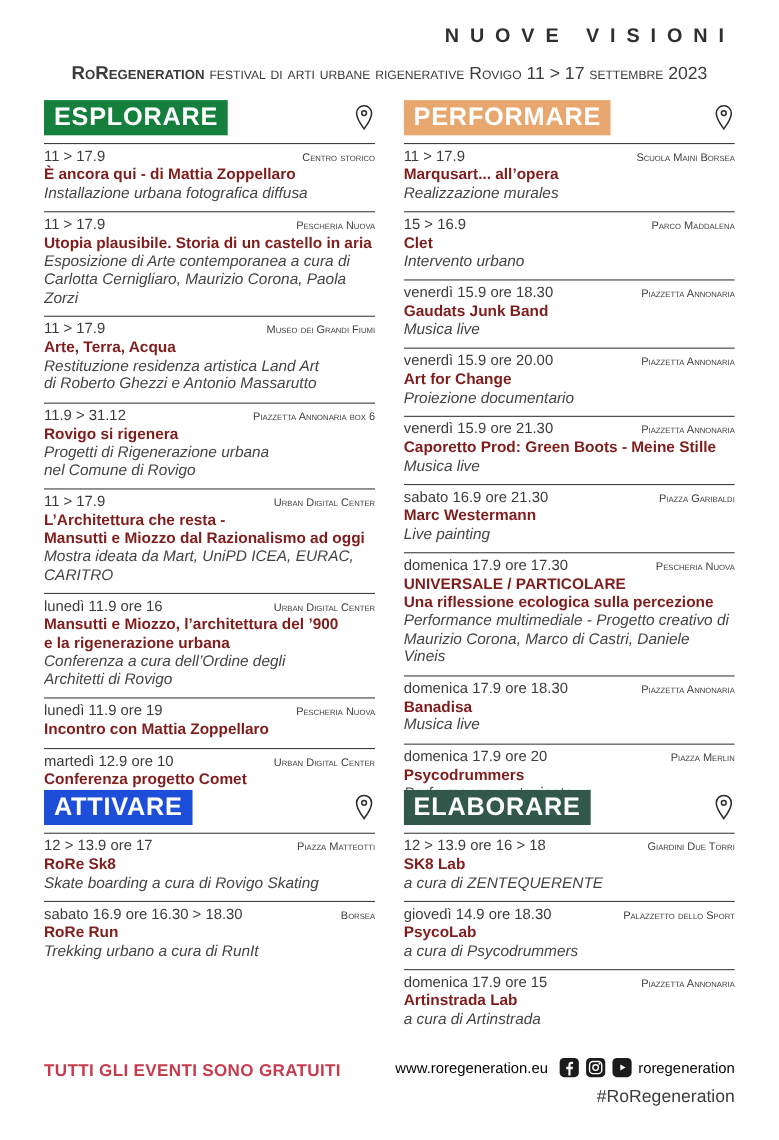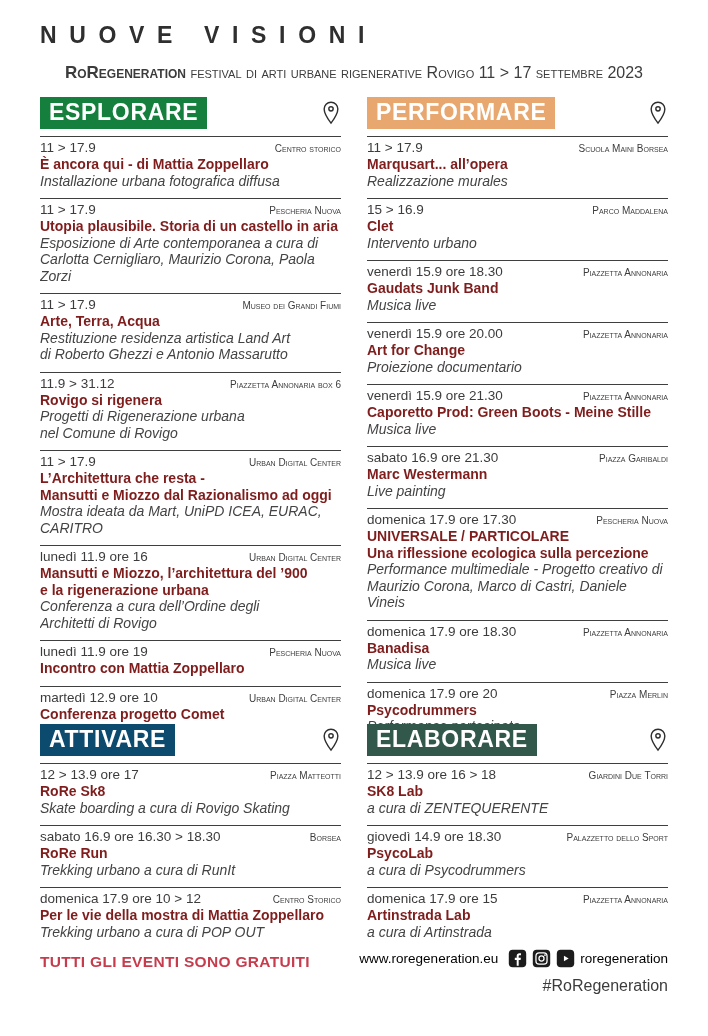--- a/index.html
+++ b/index.html
@@ -7,22 +7,22 @@
     position:relative;
     width:708px; height:1036px;
     box-sizing:border-box;
     padding:16px 40px 18px 40px;
     background:#ffffff;
     font-family:"Liberation Sans", sans-serif;
     color:#3c3c3c;
     overflow:hidden;
   }
   .main-title {
-    text-align:left;
-    font-size:23px;
+    text-align:right;
+    font-size:18px;
     font-weight:bold;
     letter-spacing:0.55em;
     color:#2f2f2f;
     margin:6px 0 14px 0;
     white-space:nowrap;
   }
   .subtitle {
     text-align:center;
     font-variant:small-caps;
     font-size:16px;
@@ -63,20 +63,21 @@
   .ehead .venue { font-variant:small-caps; font-size:10px; text-align:right; }
   .etitle {
     font-weight:bold; font-size:14px; line-height:1.18;
     color:#7f1d1d; white-space:pre-line;
   }
   .edesc {
     font-size:14px; line-height:1.18; color:#444444; white-space:pre-line;font-style:italic;
   }
   .footer-row {
     display:flex; justify-content:space-between; align-items:flex-start;
+    margin-top:18px;
   }
   .free-notice {
     font-weight:bold; font-size:15.5px; letter-spacing:0.02em;
     margin-top:4px;
   }
   .footer-right { display:flex; flex-direction:column; align-items:flex-end; }
   .social-line { display:flex; align-items:center; gap:5px; font-size:13.5px; color:#000000; }
   .social-line .site { margin-right:5px; }
   .sicon { width:19px; height:19px; display:block; }
   .hashtag { font-size:16px; color:#3c3c3c; margin-top:9px; }
@@ -256,21 +257,21 @@
               <span class="venue">Piazza Merlin</span>
             </div>
             <div class="etitle">Psycodrummers</div>
             <div class="edesc">Performance partecipata</div>
           </div>
         </div>
     </div>
 
     <div class="section-block">
       <div class="section-head">
-        <span class="badge" style="background: #0c4a6e;">ATTIVARE</span>
+        <span class="badge" style="background: #1d4ed8;">ATTIVARE</span>
         <svg class="pin" viewBox="0 0 24 30">
             <path d="M12 2C7.3 2 3.8 5.6 3.8 10.2c0 6.1 8.2 17 8.2 17s8.2-10.9 8.2-17C20.2 5.6 16.7 2 12 2z" fill="none" stroke="#2e2e2e" stroke-width="1.7"></path>
             <circle cx="12" cy="10" r="2.6" fill="none" stroke="#2e2e2e" stroke-width="1.7"></circle>
           </svg>
       </div>
       <div class="events">
           <div class="event">
             <div class="ehead">
               <span class="date">12 &gt; 13.9 ore 17</span>
               <span class="venue">Piazza Matteotti</span>
@@ -278,28 +279,20 @@
             <div class="etitle">RoRe Sk8</div>
             <div class="edesc">Skate boarding a cura di Rovigo Skating</div>
           </div>
           <div class="event">
             <div class="ehead">
               <span class="date">sabato 16.9 ore 16.30 &gt; 18.30</span>
               <span class="venue">Borsea</span>
             </div>
             <div class="etitle">RoRe Run</div>
             <div class="edesc">Trekking urbano a cura di RunIt</div>
-          </div>
-          <div class="event">
-            <div class="ehead">
-              <span class="date">domenica 17.9 ore 10 &gt; 12</span>
-              <span class="venue">Centro Storico</span>
-            </div>
-            <div class="etitle">Per le vie della mostra di Mattia Zoppellaro</div>
-            <div class="edesc">Trekking urbano a cura di POP OUT</div>
           </div>
         </div>
     </div>
 
     <div class="section-block">
       <div class="section-head">
         <span class="badge" style="background: rgb(49, 88, 75);">ELABORARE</span>
         <svg class="pin" viewBox="0 0 24 30">
             <path d="M12 2C7.3 2 3.8 5.6 3.8 10.2c0 6.1 8.2 17 8.2 17s8.2-10.9 8.2-17C20.2 5.6 16.7 2 12 2z" fill="none" stroke="#2e2e2e" stroke-width="1.7"></path>
             <circle cx="12" cy="10" r="2.6" fill="none" stroke="#2e2e2e" stroke-width="1.7"></circle>

